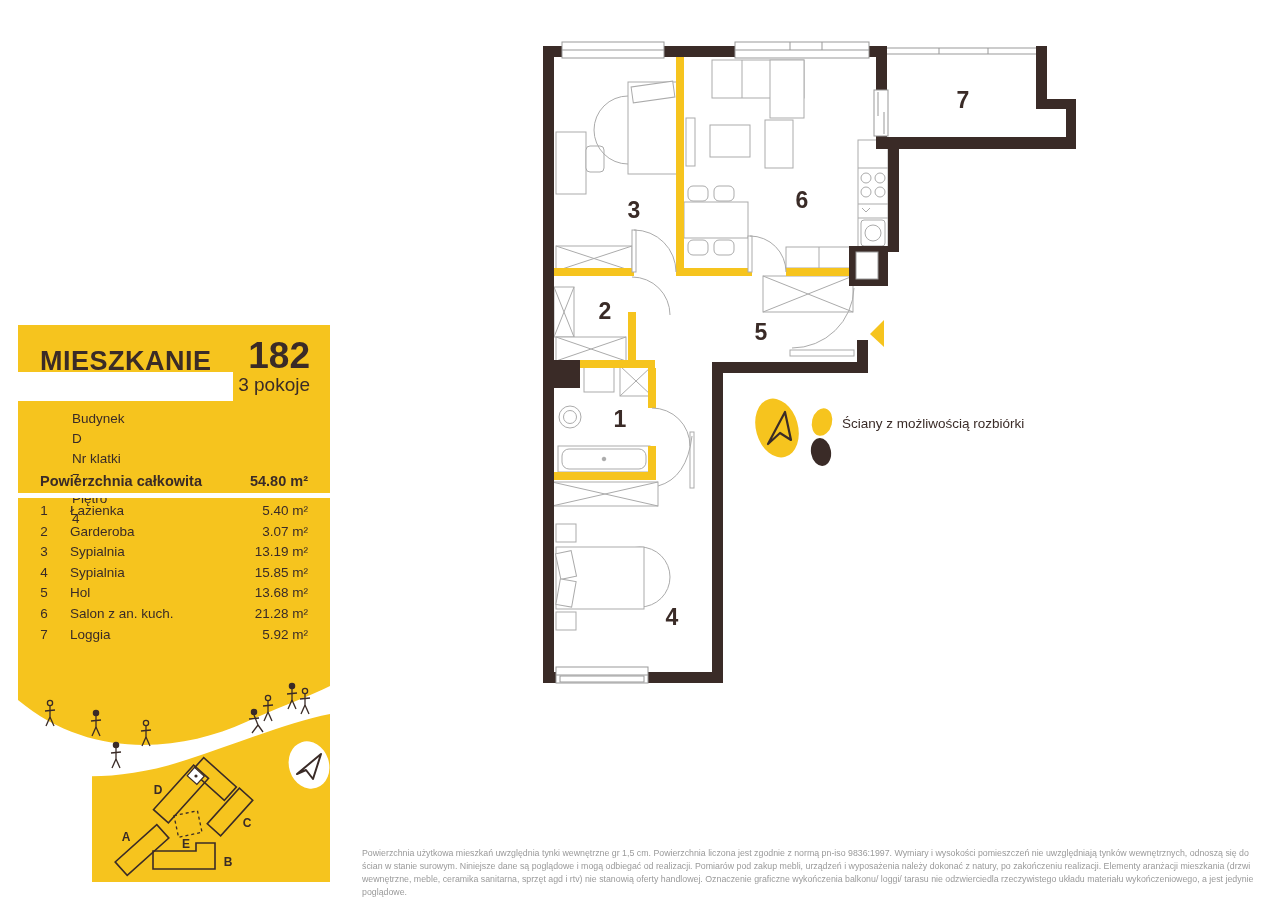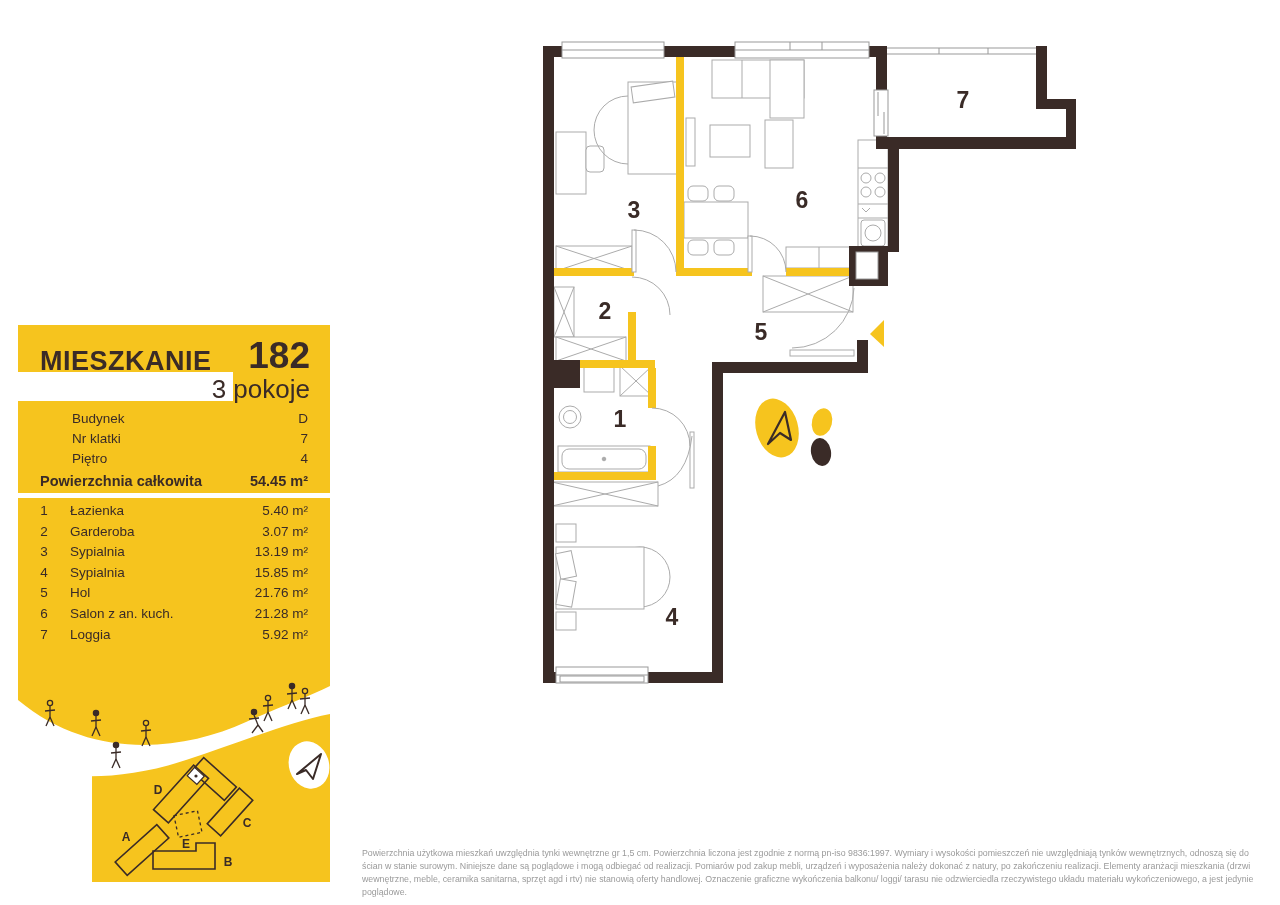--- a/index.html
+++ b/index.html
@@ -4,23 +4,23 @@
 <style>
   html,body{margin:0;padding:0;background:#fff;}
   .stage{position:relative;width:1280px;height:905px;overflow:hidden;background:#fff;
          font-family:"Liberation Sans",sans-serif;color:#3A2B27;}
   svg{position:absolute;left:0;top:0;}
   .card-text{position:absolute;left:18px;top:325px;width:312px;height:557px;}
   .hdr{position:absolute;top:10px;left:22px;right:20px;display:flex;justify-content:space-between;align-items:flex-end;}
   .hdr .title{font-size:27px;font-weight:bold;letter-spacing:.5px;}
   .hdr .number{font-size:37px;font-weight:bold;}
   .band{position:absolute;top:47px;left:0;width:215px;height:29px;background:#fff;}
-  .subtitle{position:absolute;top:49px;right:20px;font-size:26px;}
+  .subtitle{position:absolute;top:49px;right:20px;font-size:19px;}
   .info{position:absolute;top:84px;left:0;right:0;}
-  .info-row{display:flex;justify-content:space-between;padding:0 22px 0 54px;line-height:20px;font-size:13.5px;}
+  .info-row{display:flex;justify-content:space-between;padding:0 22px 0 54px;line-height:20px;font-size:13.5px;flex-direction:column;}
   .total{position:absolute;top:148px;left:0;right:0;display:flex;justify-content:space-between;
          padding:0 22px;font-size:14.5px;font-weight:bold;}
   .divider{position:absolute;top:168px;left:0;width:312px;height:5px;background:#fff;}
   .room-list{position:absolute;top:176px;left:0;right:0;font-size:13.5px;}
   .room-row{display:flex;line-height:20.6px;padding-right:22px;}
   .room-row .no{width:52px;text-align:center;}
   .room-row .nm{flex:1;}
   .room-row .ar{text-align:center;margin-left:48px;}
   .legend-text{position:absolute;left:842px;top:408px;font-size:13.5px;}
   .legend-line{height:30px;display:flex;align-items:center;}
@@ -300,21 +300,21 @@
       <span>7</span>
     </div>
     <div class="info-row">
       <span>Piętro</span>
       <span>4</span>
     </div>
   </div>
 
   <div class="total">
     <span>Powierzchnia całkowita</span>
-    <span>54.45 m²</span>
+    <span>54.80 m²</span>
   </div>
   <div class="divider"></div>
 
   <div class="room-list">
     <div class="room-row">
       <span class="no">1</span>
       <span class="nm">Łazienka</span>
       <span class="ar">5.40 m²</span>
     </div>
     <div class="room-row">
@@ -328,33 +328,34 @@
       <span class="ar">13.19 m²</span>
     </div>
     <div class="room-row">
       <span class="no">4</span>
       <span class="nm">Sypialnia</span>
       <span class="ar">15.85 m²</span>
     </div>
     <div class="room-row">
       <span class="no">5</span>
       <span class="nm">Hol</span>
-      <span class="ar">21.76 m²</span>
+      <span class="ar">13.68 m²</span>
     </div>
     <div class="room-row">
       <span class="no">6</span>
       <span class="nm">Salon z an. kuch.</span>
       <span class="ar">21.28 m²</span>
     </div>
     <div class="room-row">
       <span class="no">7</span>
       <span class="nm">Loggia</span>
       <span class="ar">5.92 m²</span>
     </div>
   </div>
 </div>
 
 <div class="legend-text">
+  <div class="legend-line">Ściany z możliwością rozbiórki</div>
 </div>
 
 <div class="disclaimer">Powierzchnia użytkowa mieszkań uwzględnia tynki wewnętrzne gr 1,5 cm. Powierzchnia liczona jest zgodnie z normą pn-iso 9836:1997. Wymiary i wysokości pomieszczeń nie uwzględniają tynków wewnętrznych, odnoszą się do ścian w stanie surowym. Niniejsze dane są poglądowe i mogą odbiegać od realizacji. Pomiarów pod zakup mebli, urządzeń i wyposażenia należy dokonać z natury, po zakończeniu realizacji. Elementy aranżacji mieszkania (drzwi wewnętrzne, meble, ceramika sanitarna, sprzęt agd i rtv) nie stanowią oferty handlowej. Oznaczenie graficzne wykończenia balkonu/ loggi/ tarasu nie odzwierciedla rzeczywistego układu materiału wykończeniowego, a jest jedynie poglądowe.</div>
 
 </div>
 
 </body></html>

